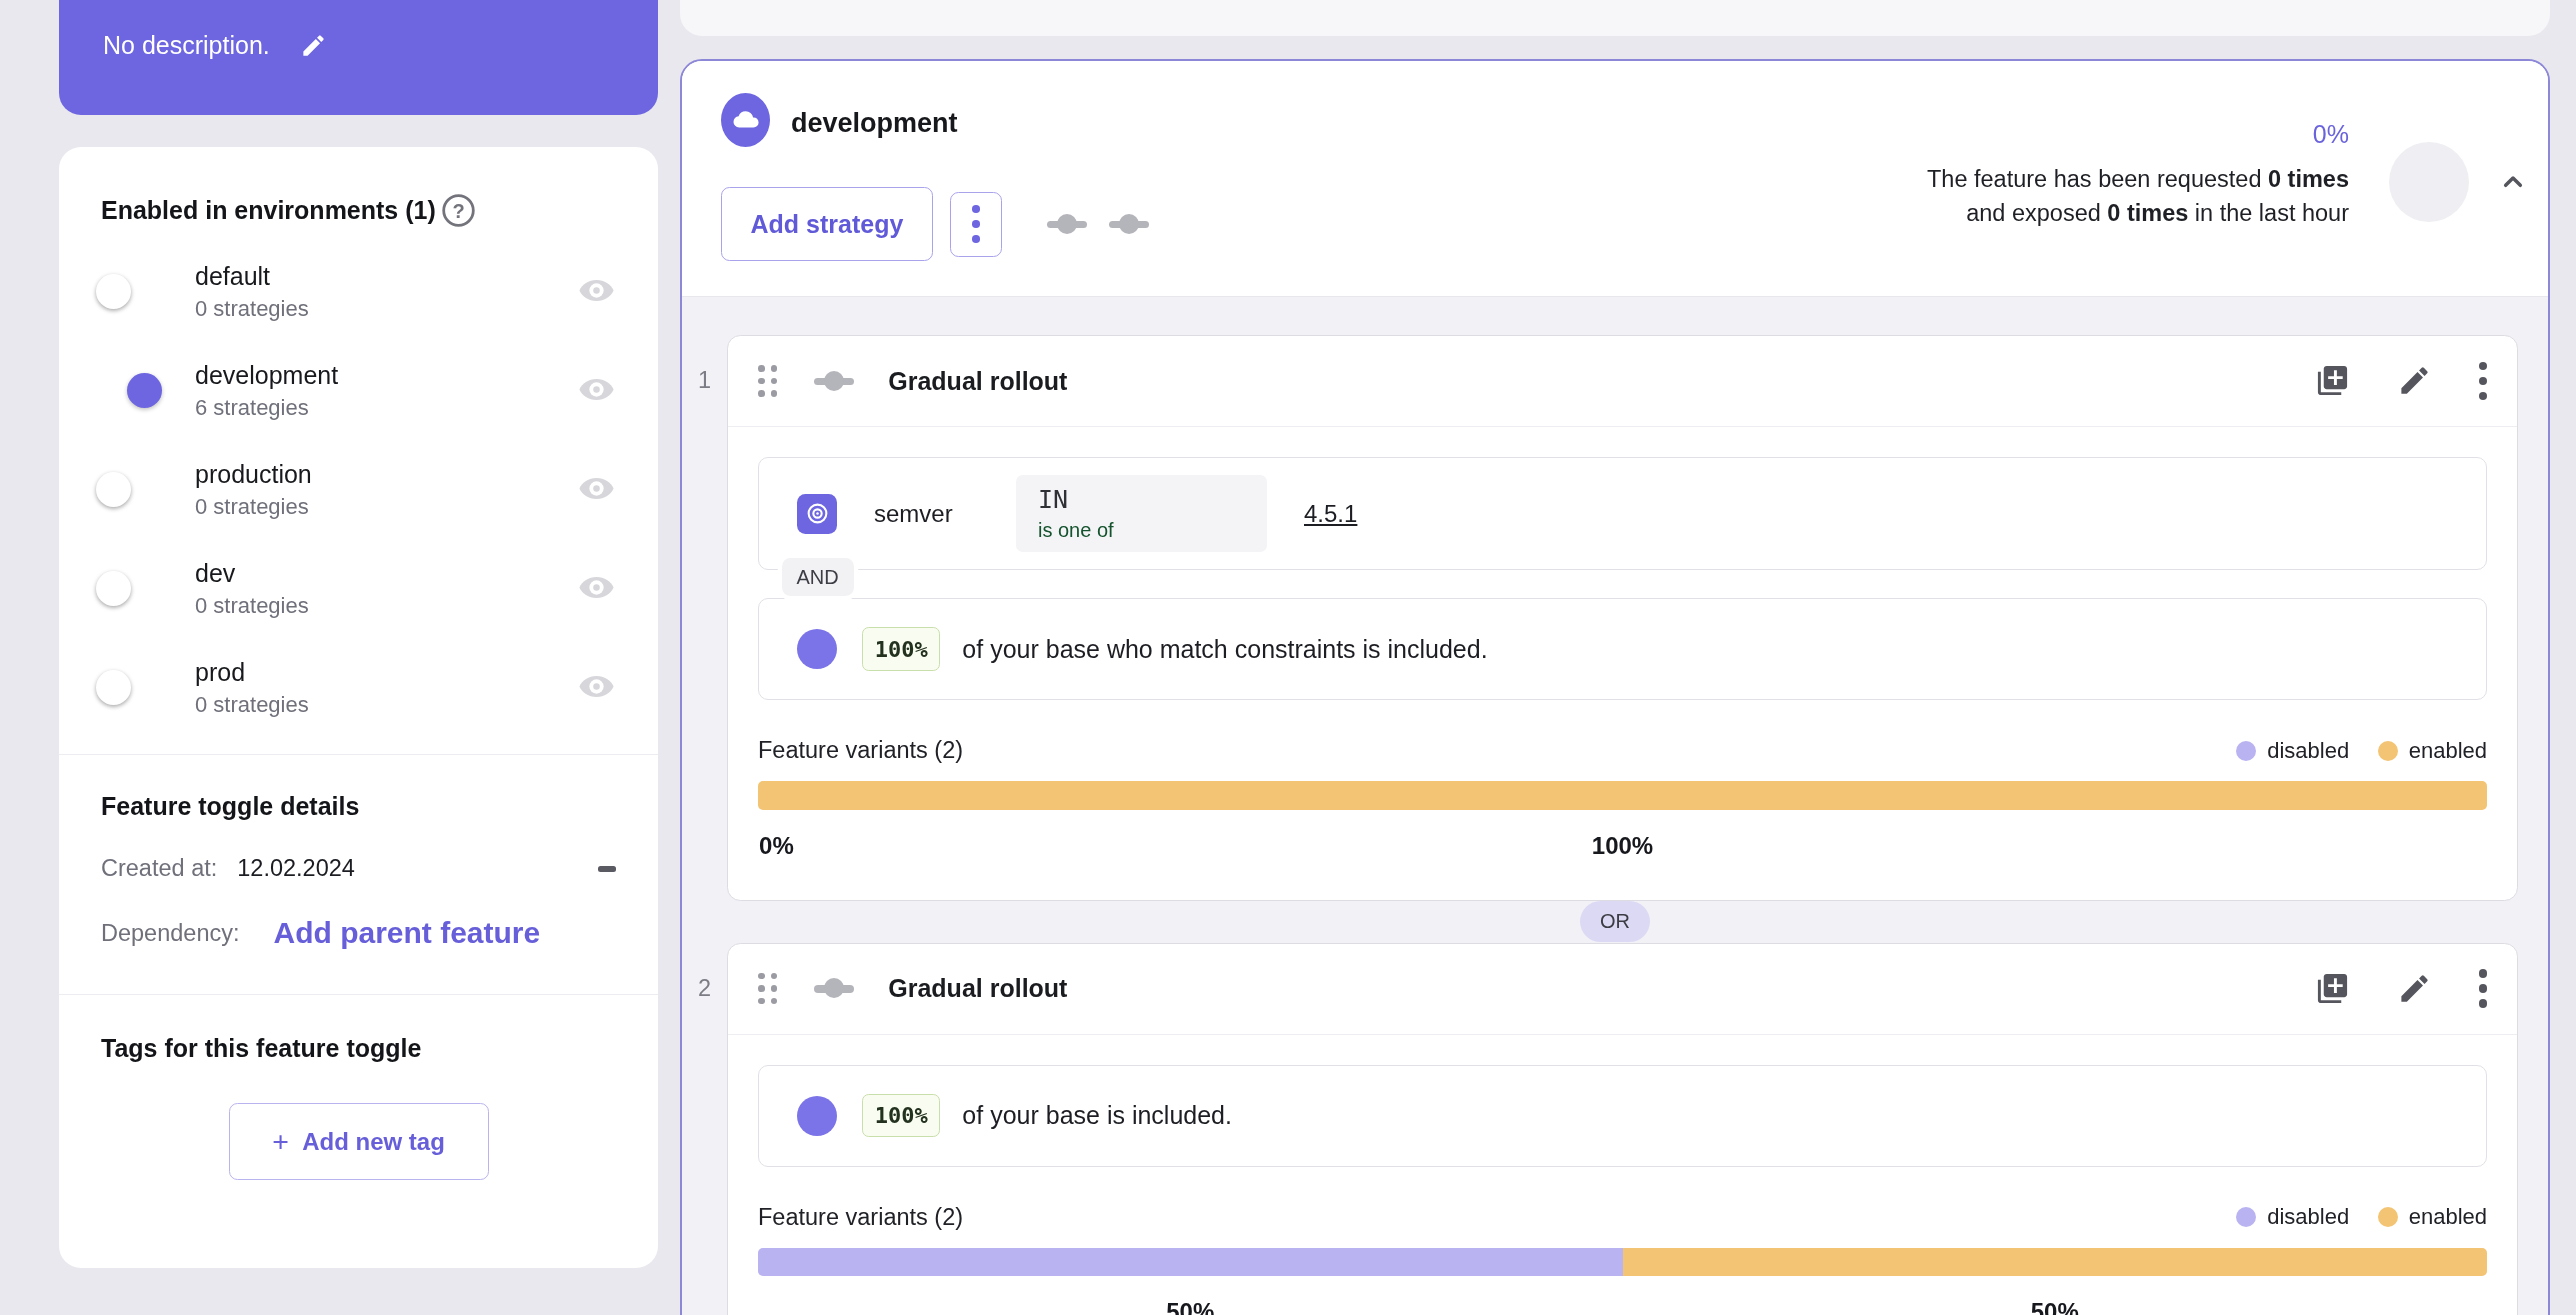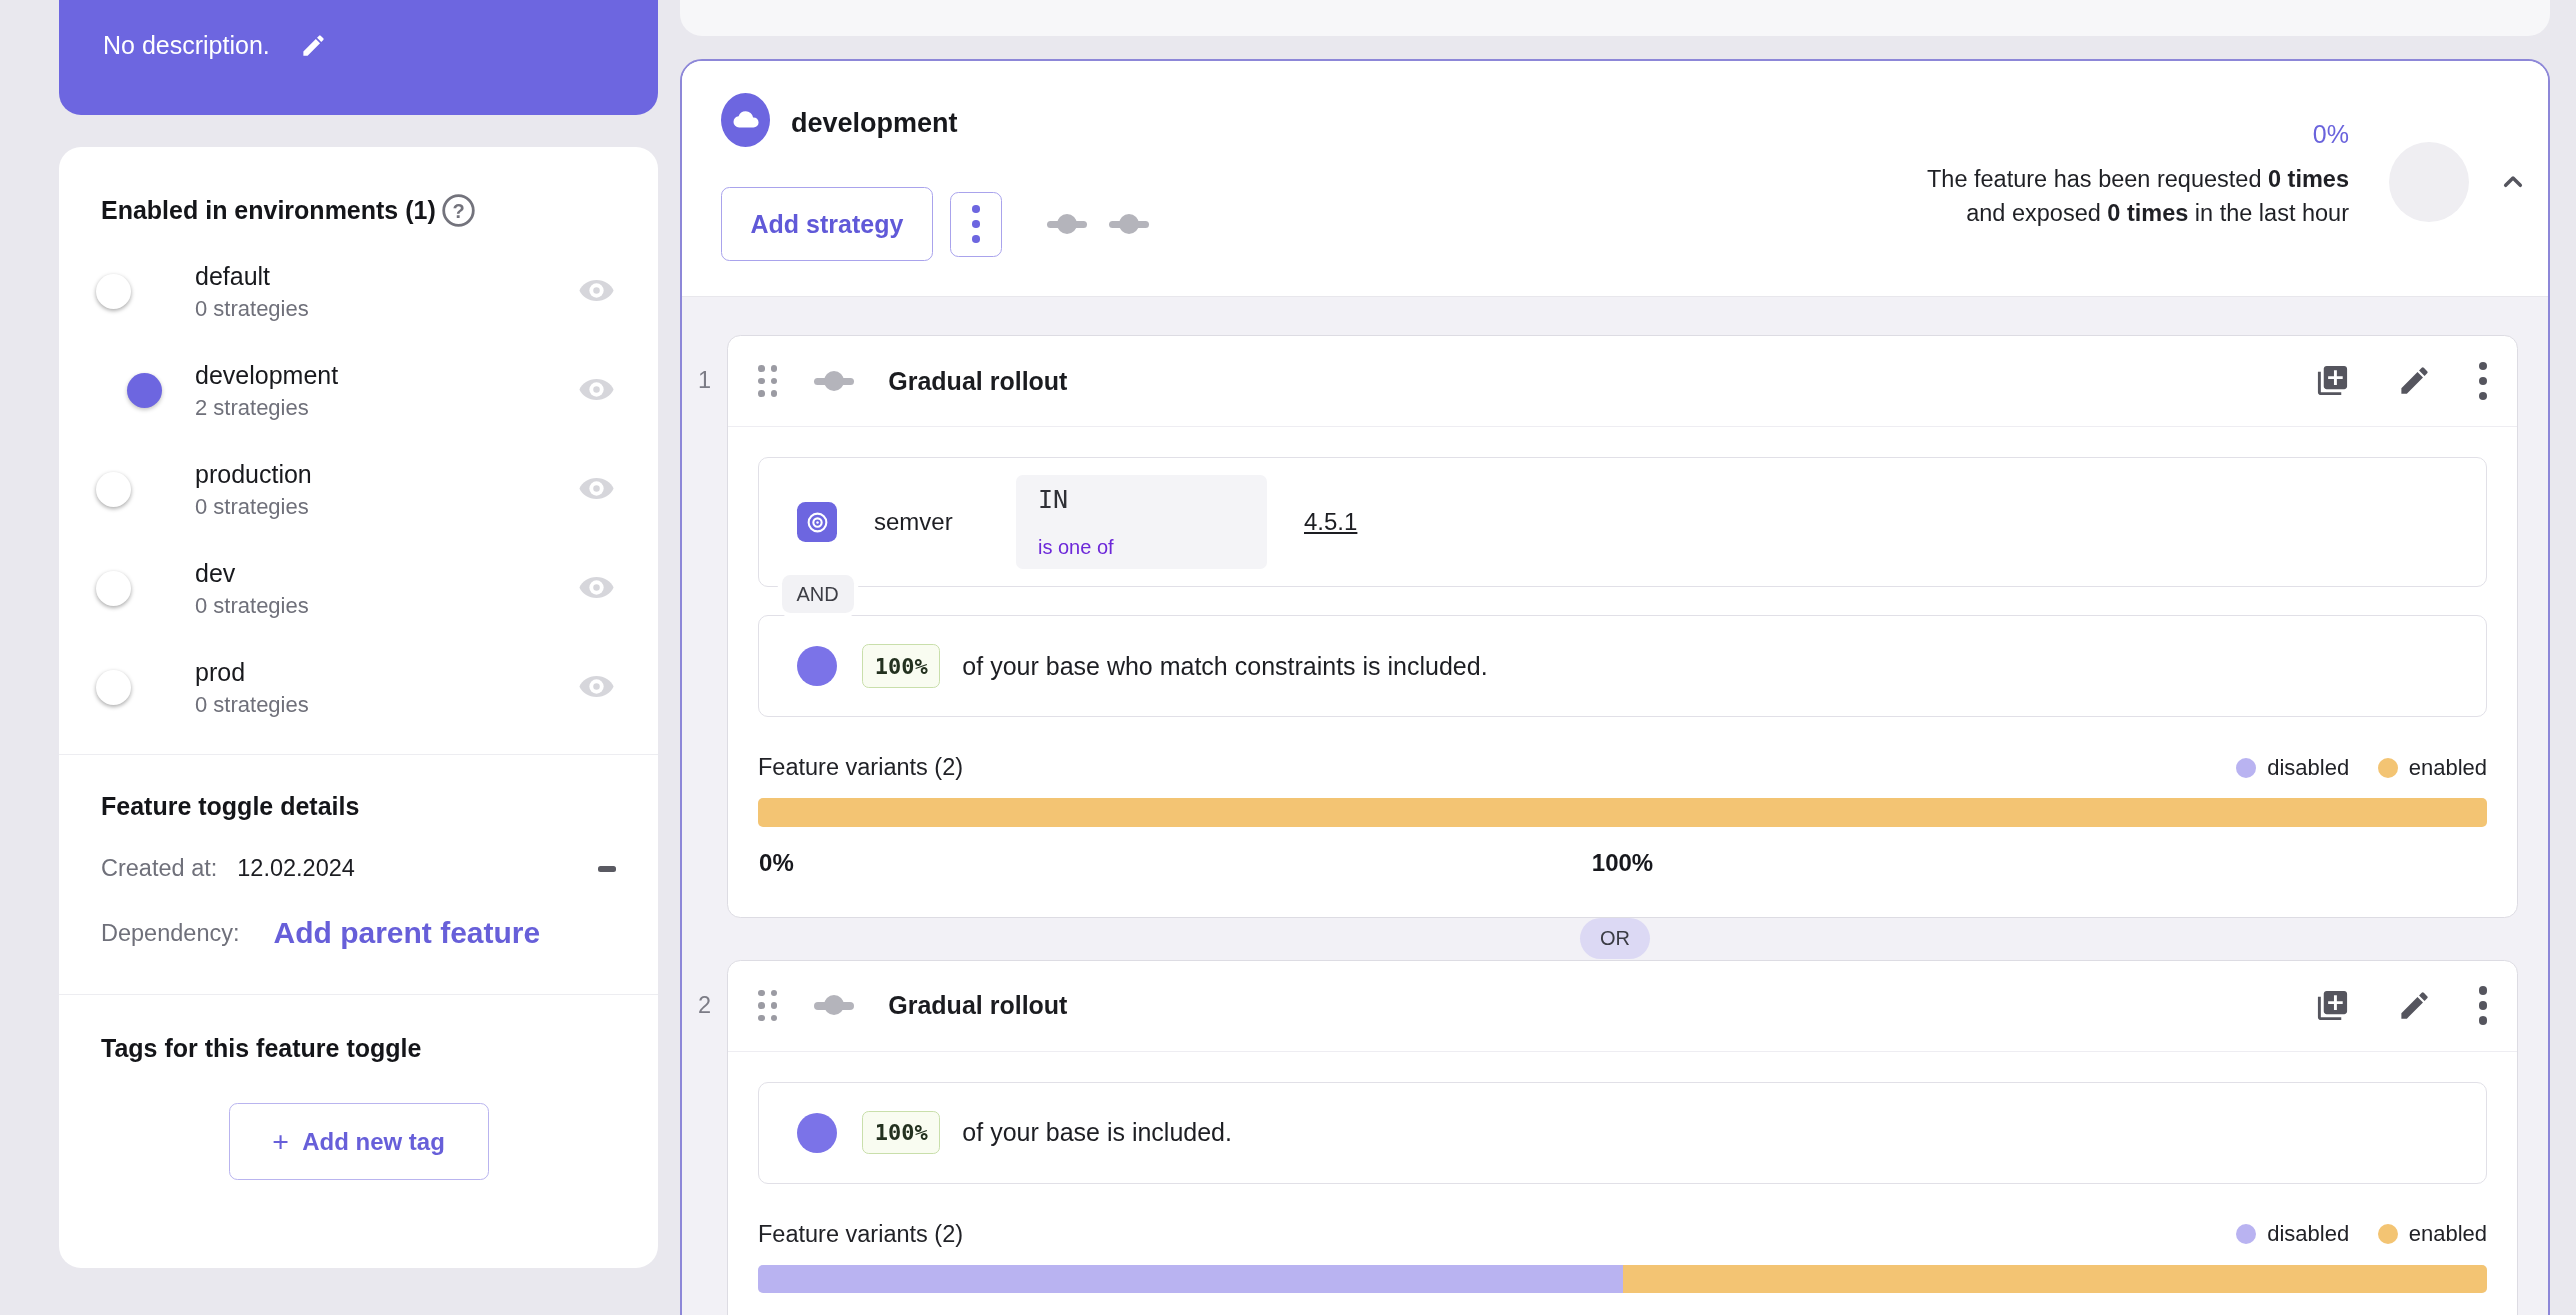--- a/index.html
+++ b/index.html
@@ -100,21 +100,21 @@
   .s-actions > span { cursor:pointer; display:flex; }
   .kebab-v { display:flex; flex-direction:column; gap:6.7px; }
   .kebab-v i { width:8.4px; height:8.4px; border-radius:50%; background:#55555e; }
 
   .s-content { padding:30px 30px 34px; display:flex; flex-direction:column; }
   .cbox { border:1.7px solid #e1e0e7; border-radius:10px; padding:17px 38px; display:flex; align-items:center; min-height:102px; background:#fff; }
   .c-icon { width:40px; height:40px; border-radius:8.4px; background:#6d66e0; display:flex; align-items:center; justify-content:center; flex:0 0 40px; }
   .c-name { margin-left:37px; width:142px; font-size:24px; color:#1d1e23; }
   .op-box { background:#f4f4f7; border-radius:6.7px; padding:10px 22px; min-width:251px; }
   .op-main { font-family:"DejaVu Sans Mono","Liberation Mono",monospace; font-size:25px; color:#2f3036; }
-  .op-sub { font-size:20px; color:#6d28d9; margin-top:22px; }
+  .op-sub { font-size:20px; color:#14532d; margin-top:5px; }
   .c-value { margin-left:37px; font-size:24px; color:#1d1e23;text-decoration:underline; }
 
   .and-chip { align-self:flex-start; margin:-11.7px 0 -11.7px 23.5px; z-index:2; position:relative;
     background:#f2f2f5; border-radius:8.4px; padding:7.5px 15px; font-size:20px; color:#3d3e45; box-shadow:0 0 0 4.2px #fff; }
   .gap16 { height:13.4px; }
 
   .r-circle { width:40px; height:40px; border-radius:50%; background:#7b73e8; flex:0 0 40px; }
   .r-chip { margin-left:25px; font-family:"DejaVu Sans Mono","Liberation Mono",monospace; font-weight:bold; font-size:22px;
     color:#23311f; background:#f9fcf1; border:1.7px solid #c9dfab; border-radius:6.7px; padding:8.4px 11.7px; }
   .r-text { margin-left:22px; font-size:25px; color:#1d1e23; }
@@ -162,21 +162,21 @@
       <span class="eye"><svg width="39" height="39" viewBox="0 0 24 24">
             <path fill="#d6d6db" d="M12 5.5C7.2 5.5 3.1 8.2 1.5 12c1.6 3.8 5.7 6.5 10.5 6.5S20.9 15.8 22.5 12C20.9 8.2 16.8 5.5 12 5.5z"></path>
             <circle cx="12" cy="12" r="4.4" fill="#ffffff"></circle>
             <circle cx="12" cy="12" r="2" fill="#d6d6db"></circle>
           </svg></span>
     </div>
     <div class="env-row">
       <span class="switch on"><span class="track"></span><span class="thumb"></span></span>
       <span class="env-labels">
           <div class="env-name">development</div>
-          <div class="env-sub">2 strategies</div>
+          <div class="env-sub">6 strategies</div>
         </span>
       <span class="eye"><svg width="39" height="39" viewBox="0 0 24 24">
             <path fill="#d6d6db" d="M12 5.5C7.2 5.5 3.1 8.2 1.5 12c1.6 3.8 5.7 6.5 10.5 6.5S20.9 15.8 22.5 12C20.9 8.2 16.8 5.5 12 5.5z"></path>
             <circle cx="12" cy="12" r="4.4" fill="#ffffff"></circle>
             <circle cx="12" cy="12" r="2" fill="#d6d6db"></circle>
           </svg></span>
     </div>
     <div class="env-row">
       <span class="switch off"><span class="track"></span><span class="thumb"></span></span>
       <span class="env-labels">

